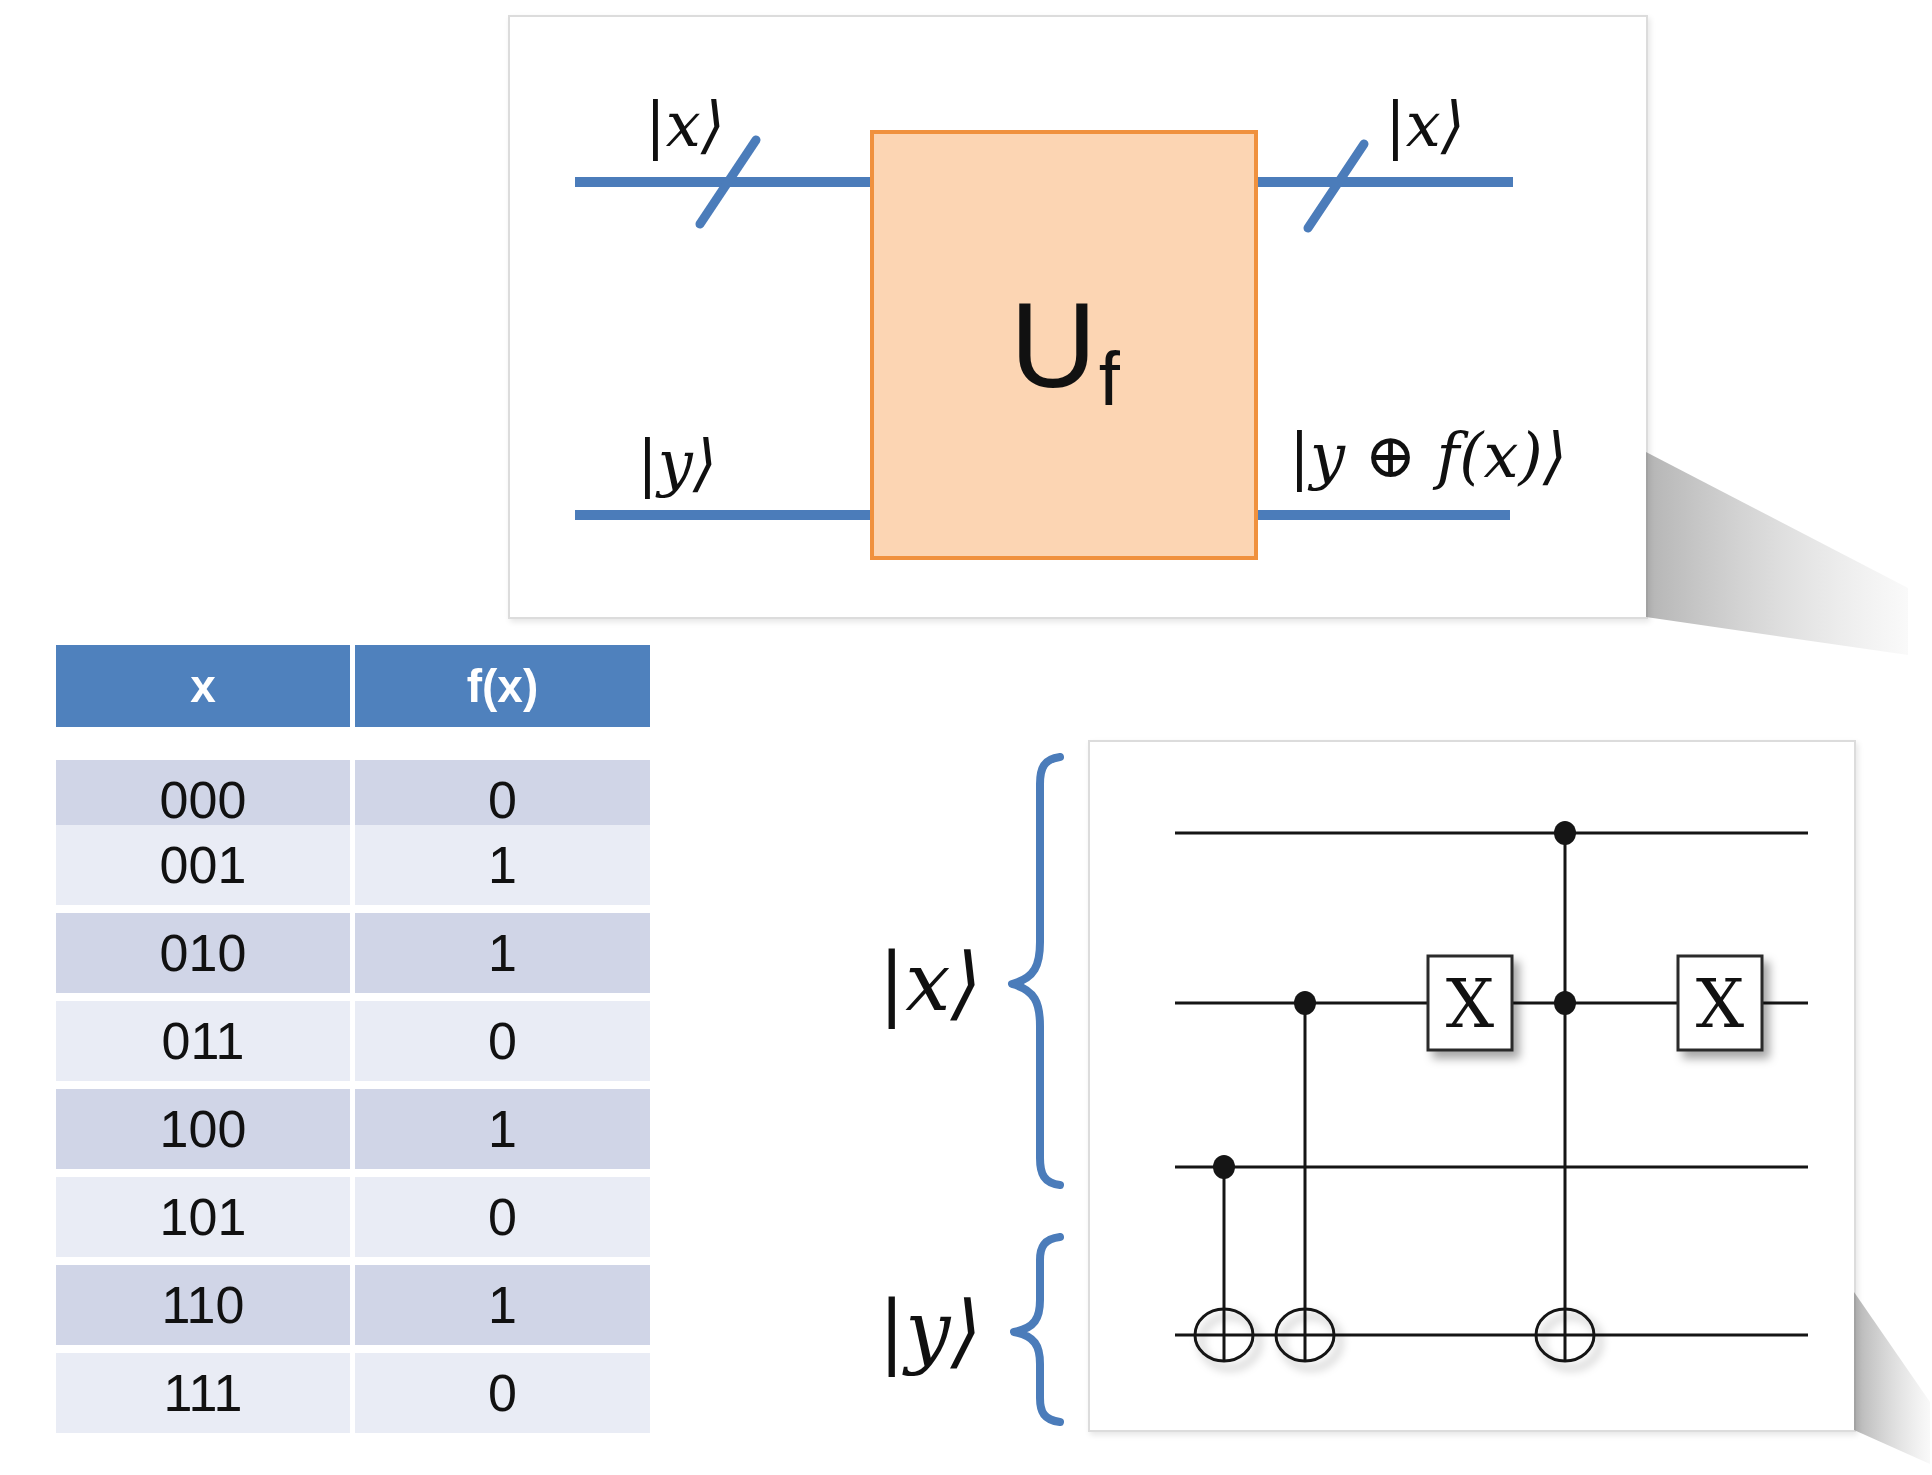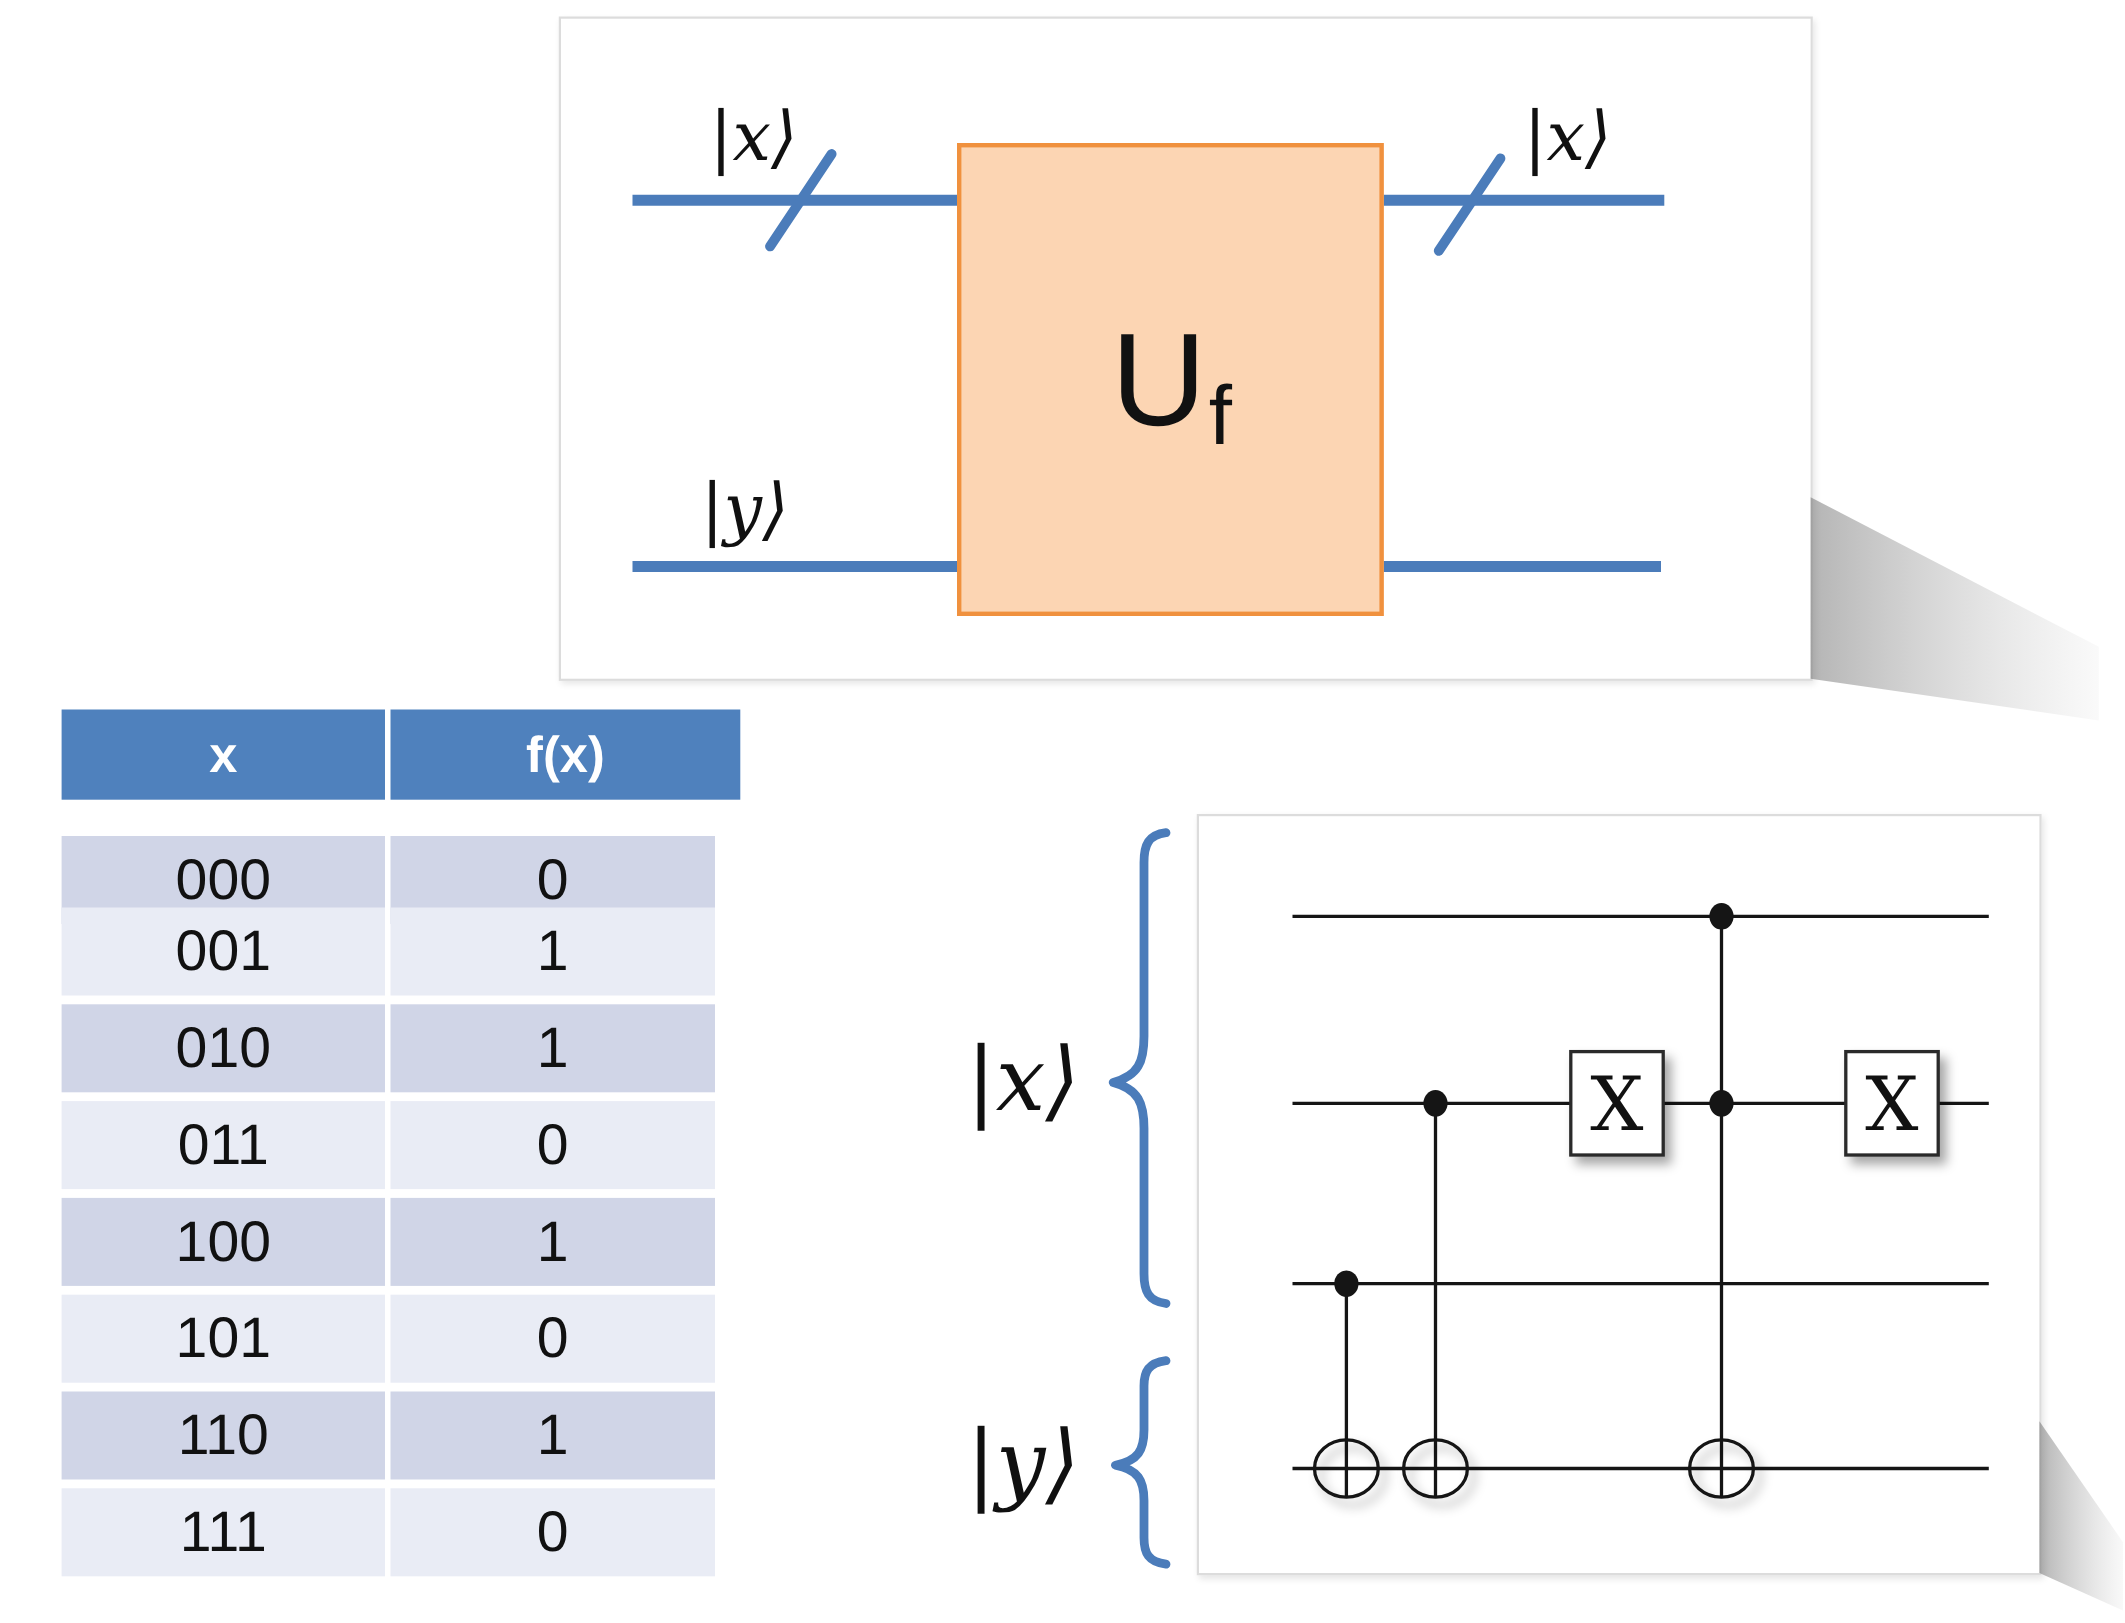--- a/index.html
+++ b/index.html
@@ -37,21 +37,21 @@
   .ket-md{font-size:62px;}
   .ket-lg{font-size:80px;}
 
   
   .t-head{
     position:absolute;top:645px;height:82px;background:#4f81bd;color:#fff;
     font-weight:bold;font-size:46px;display:flex;align-items:center;justify-content:center;
     z-index:2;
   }
   #t-head-x{left:56px;width:294px;}
-  #t-head-fx{left:355px;width:318px;}
+  #t-head-fx{left:355px;width:295px;}
   .t-row{position:absolute;left:56px;width:594px;height:80px;z-index:2;}
   .t-cell{
     position:absolute;top:0;height:80px;display:flex;align-items:center;justify-content:center;
     font-size:52px;color:#111;
   }
   .t-cell.c1{left:0;width:294px;}
   .t-cell.c2{left:299px;width:295px;}
   .t-row.dark .t-cell{background:#d0d5e7;}
   .t-row.light .t-cell{background:#e9ecf5;}
 
@@ -172,17 +172,18 @@
   </svg>
 
   <div id="uf-box">
     <span class="gate-main">U</span>
       <span class="gate-sub">f</span>
   </div>
 
   <div class="ket ket-md" style="left:685px;top:124px;">|x⟩</div>
   <div class="ket ket-md" style="left:1425px;top:124px;">|x⟩</div>
   <div class="ket ket-md" style="left:677px;top:462px;">|y⟩</div>
+  <div class="ket ket-md" style="left:1428px;top:455px;">|y ⊕ f(x)⟩</div>
 
   <div class="ket ket-lg" style="left:930px;top:982px;">|x⟩</div>
   <div class="ket ket-lg" style="left:930px;top:1330px;">|y⟩</div>
 
 </div>
 
 </body></html>

